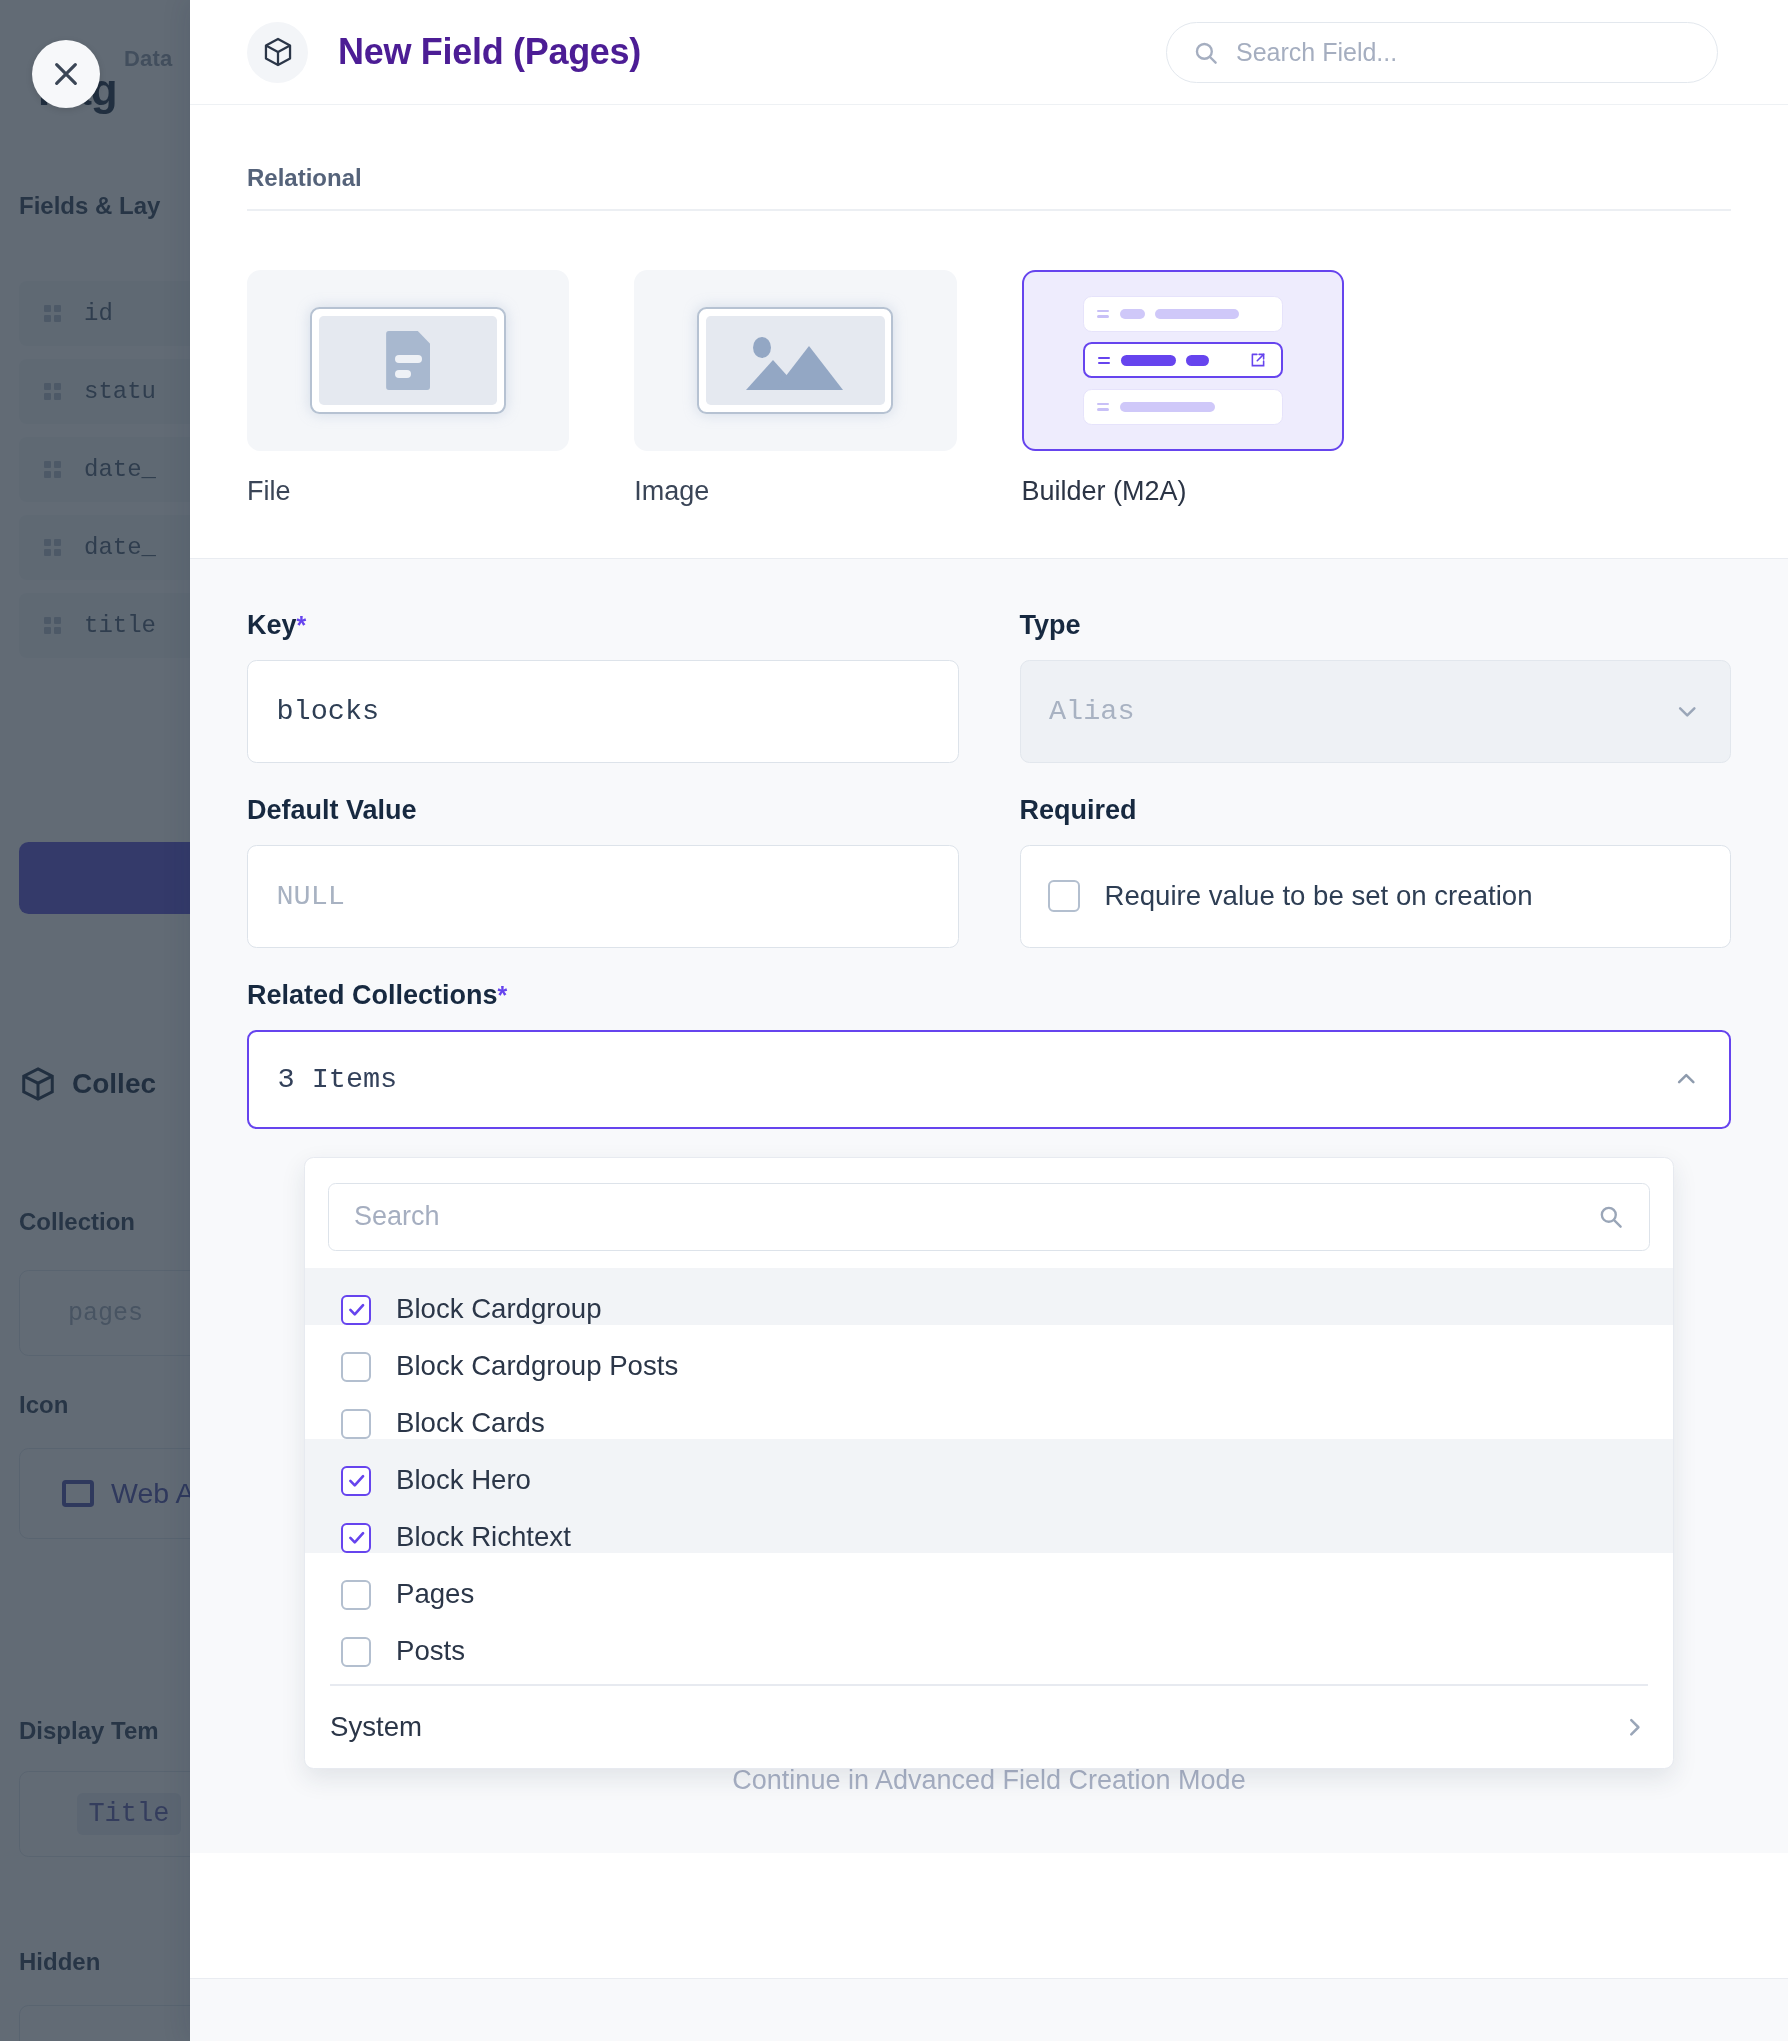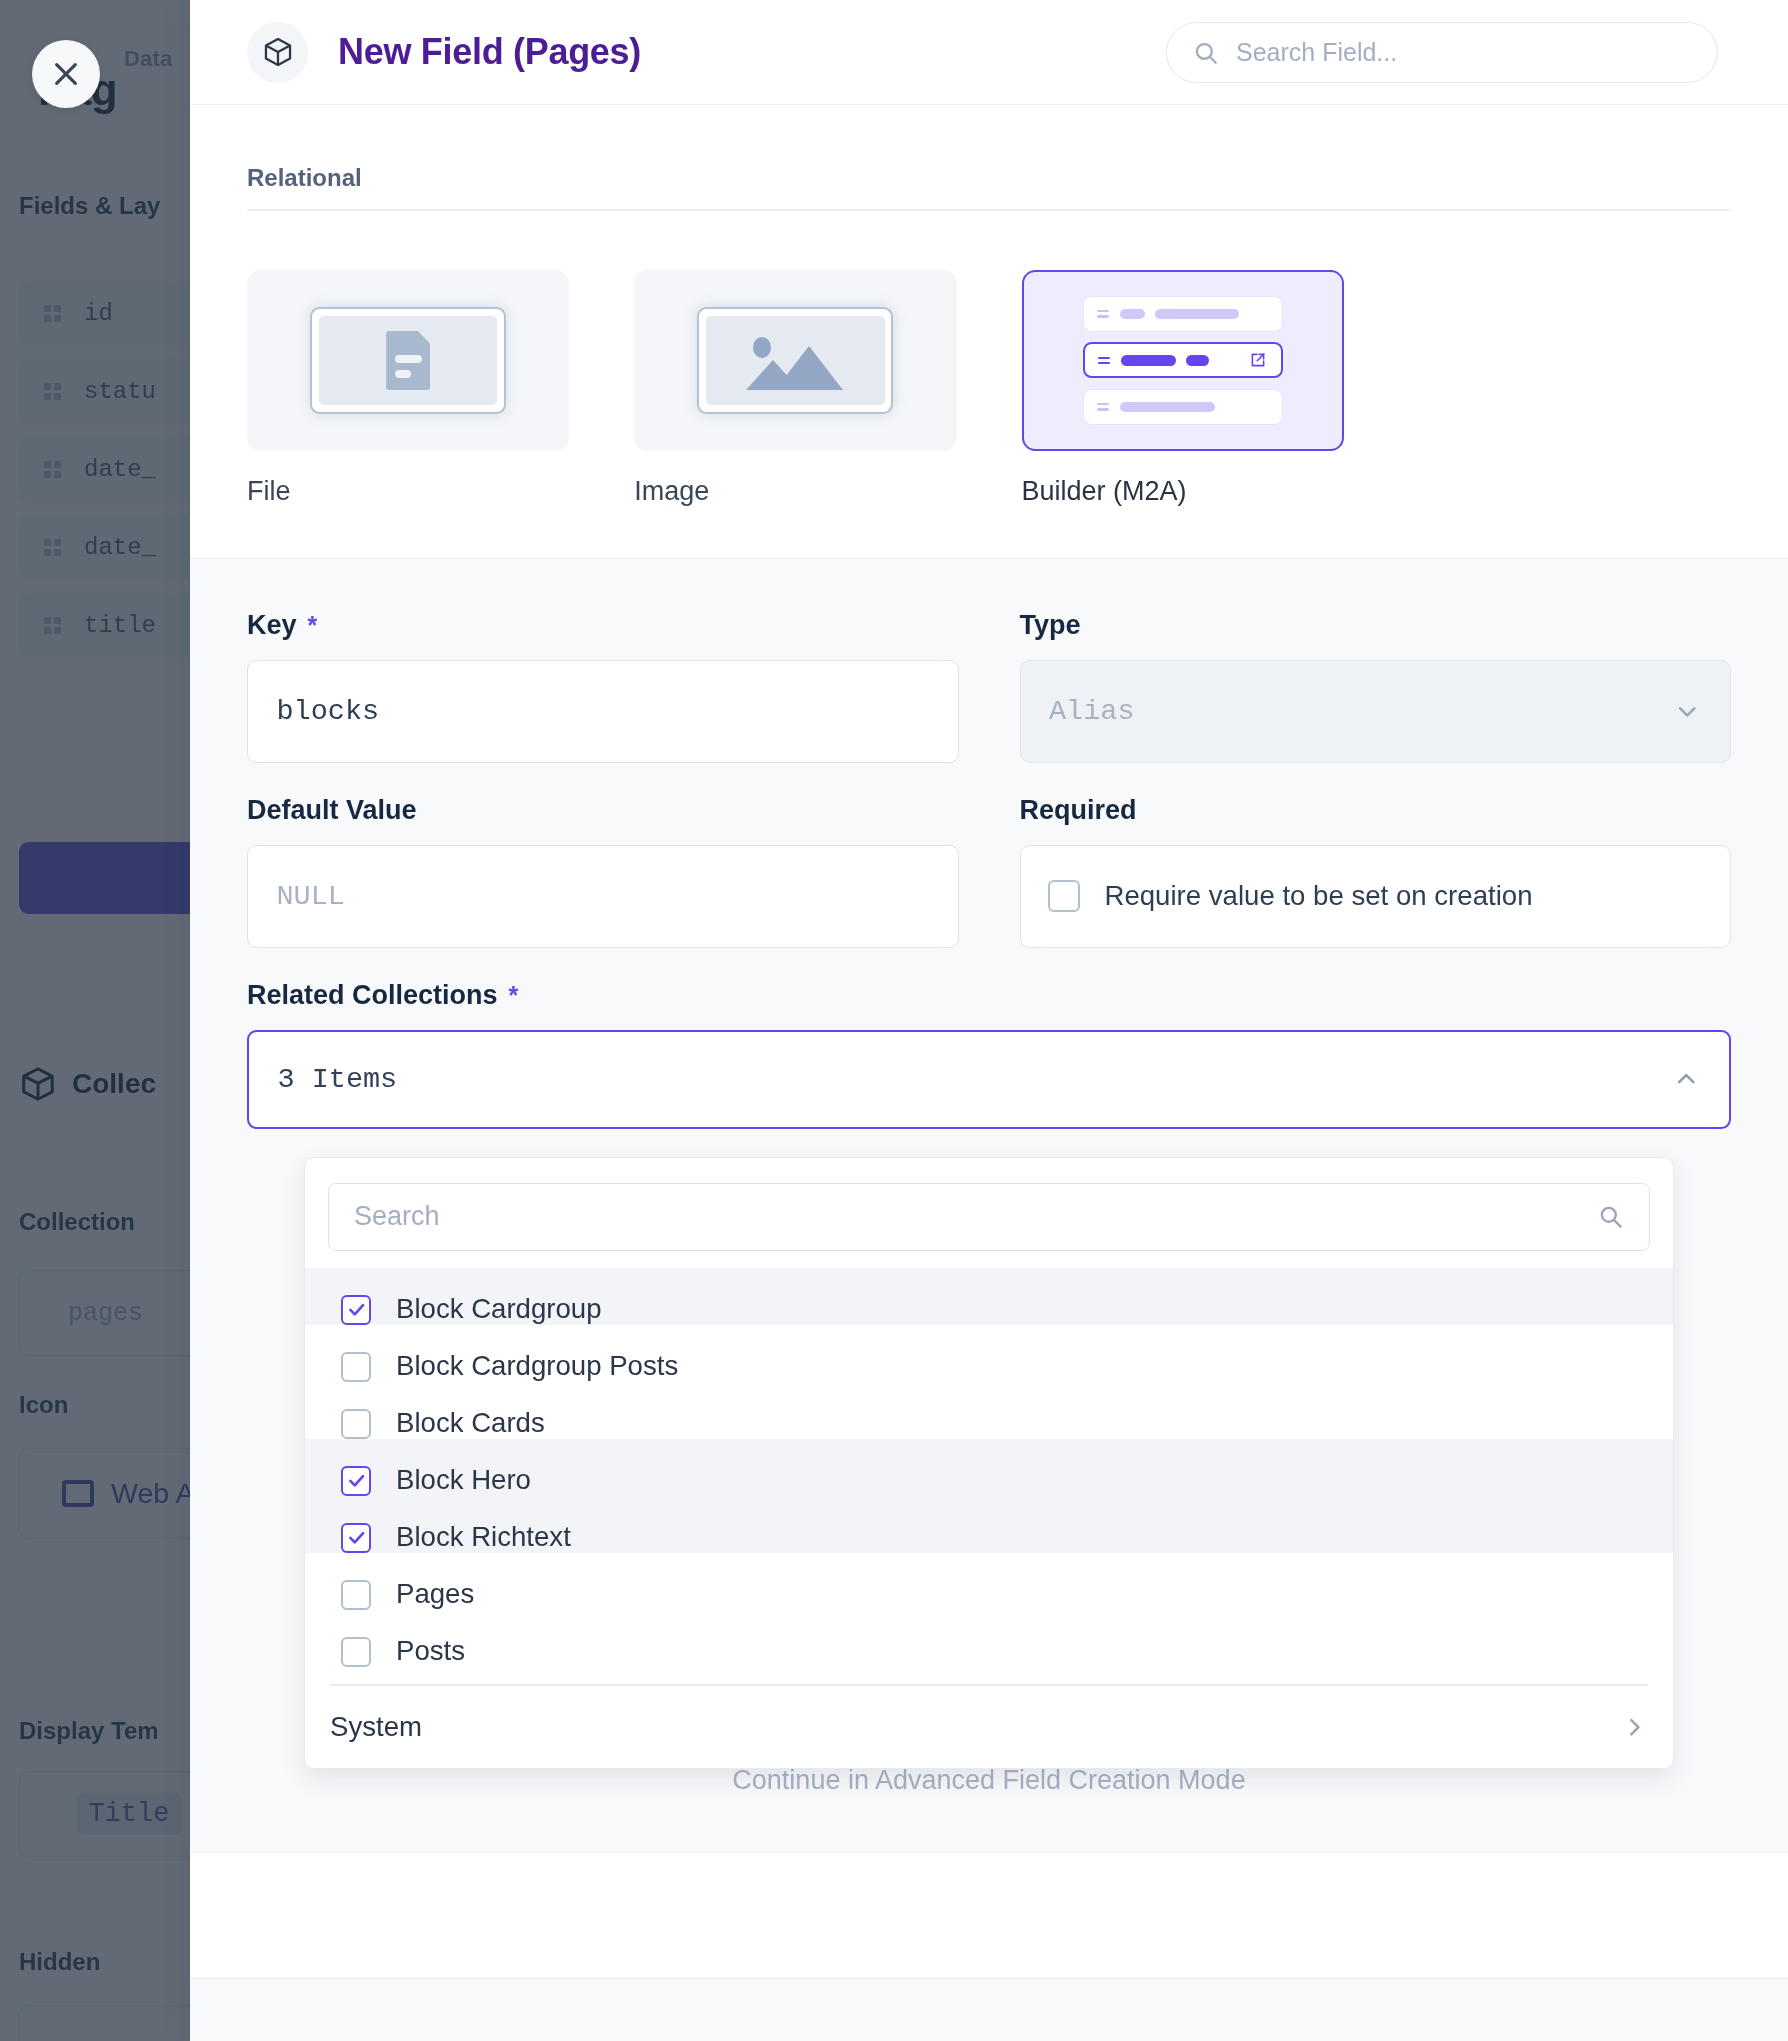--- a/index.html
+++ b/index.html
@@ -209,21 +209,21 @@
   
   .form-panel {
     background: #f8f9fb; border-top: 1.9px solid #e9ecf1;
     margin: 0 -57px; padding: 51px 57px 0 57px;
   }
   .form-grid {
     display: grid; grid-template-columns: 1fr 1fr; gap: 0 61px;
   }
   .fl {
     font-size: 27px; font-weight: 700; color: #172940; margin-bottom: 19px;
-    display: flex; align-items: baseline; gap: 11px;
+    display: flex; align-items: baseline; gap: 0;
   }
   .req-star { color: #6644ee; font-size: 25px; }
   .input {
     height: 103px; border: 1.9px solid #dde3ea; border-radius: 9.5px;
     background: #fff; display: flex; align-items: center; padding: 0 28.5px;
     font-family: "Liberation Mono", monospace; font-size: 28.5px; color: #2e3e54;
   }
   .input.ph { color: #a8b2c2; }
   .input.muted { background: #eef1f5; border-color: #e2e7ed; color: #a8b2c2; justify-content: space-between; }
   .checkrow {

